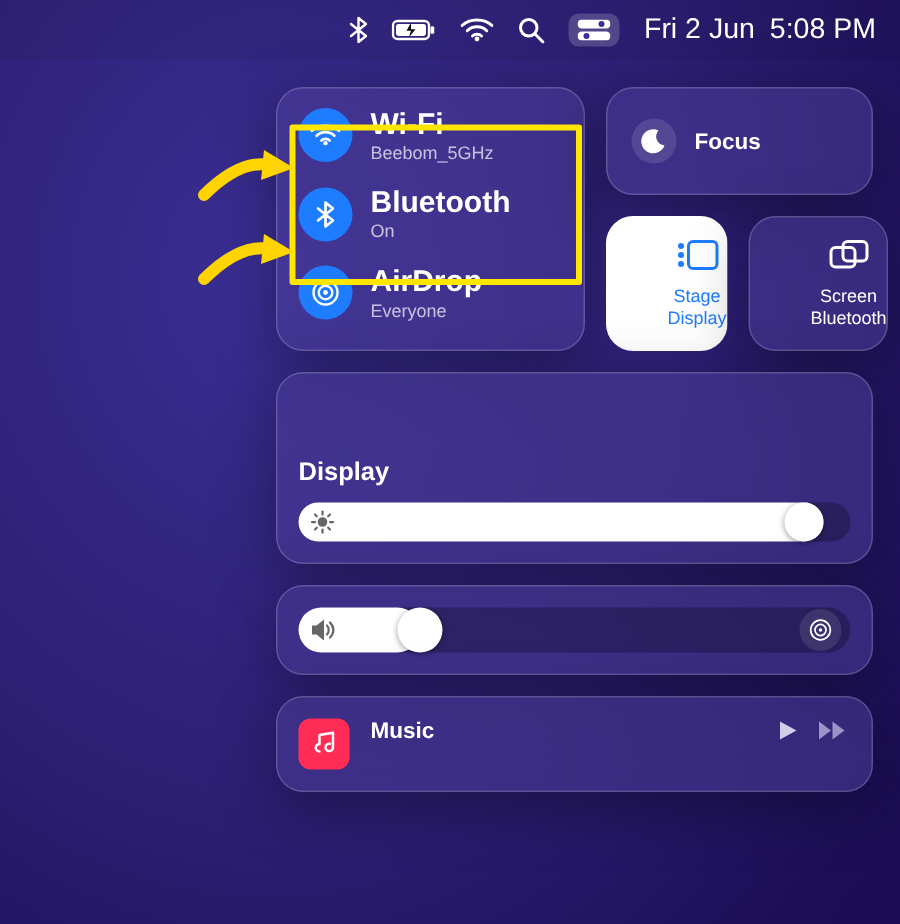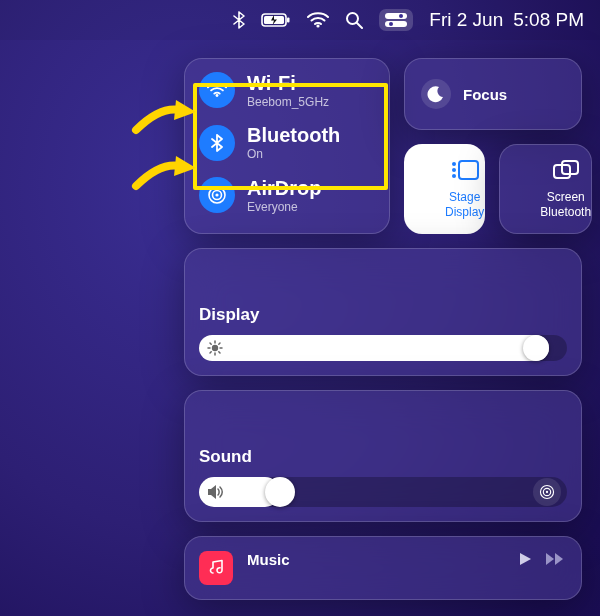--- a/index.html
+++ b/index.html
@@ -336,21 +336,20 @@
             <line x1="3" y1="13" x2="4.2" y2="11.8"></line>
               <line x1="11.8" y1="4.2" x2="13" y2="3"></line>
           </g>
         </svg>
       </span>
       <div class="slider-knob" style="left:calc(95% - 26px)"></div>
     </div>
   </div>
 
   <div class="card slider-card">
-    <div class="slider-title">Sound</div>
     <div class="slider" style="height:30px;border-radius:15px;">
       <div class="slider-fill" style="width:22%;border-radius:15px;"></div>
       <span class="slider-icon-inside">
         <svg width="18" height="16" viewBox="0 0 18 16">
           <path d="M1 5 H4 L9 1 V15 L4 11 H1 Z" fill="#666"></path>
           <path d="M11 5 C12.5 6.5 12.5 9.5 11 11" stroke="#666" stroke-width="1.5" fill="none" stroke-linecap="round"></path>
           <path d="M13 3 C16 6 16 10 13 13" stroke="#666" stroke-width="1.5" fill="none" stroke-linecap="round"></path>
         </svg>
       </span>
       <div class="slider-knob" style="width:30px;height:30px;left:calc(22% - 15px)"></div>

